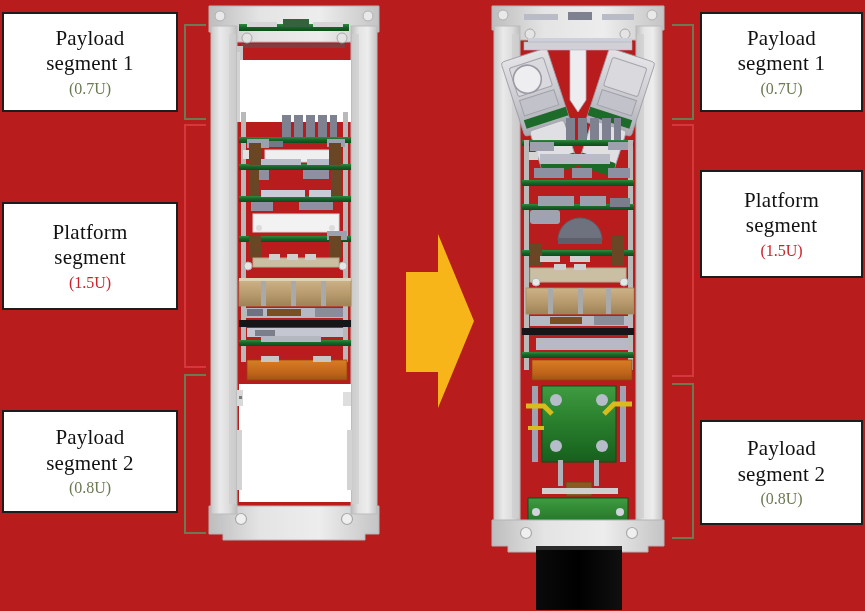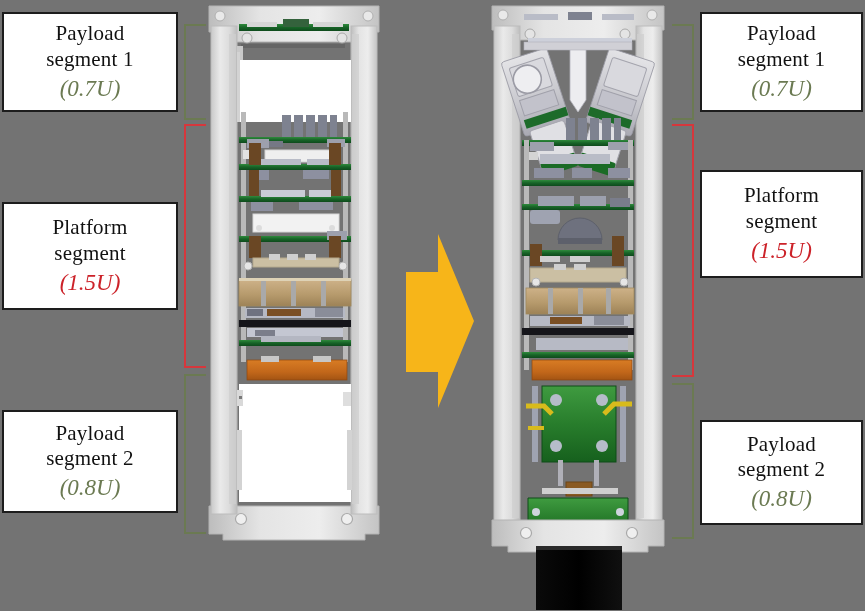--- a/index.html
+++ b/index.html
@@ -4,21 +4,21 @@
 <title>CubeSat Segment Diagram</title>
 <style>
   html,body{margin:0;padding:0;background:#ffffff;}
   body{
     font-family:"Liberation Serif","DejaVu Serif",serif;
     -webkit-font-smoothing:antialiased;
   }
   #stage{
     position:relative;
     width:865px;height:611px;
-    background:#737373;
+    background:#b91c1c;
     overflow:hidden;
   }
 
   
   .label-box{
     position:absolute;
     box-sizing:border-box;
     background:#ffffff;
     border:2px solid #1d1d1d;
     display:flex;
@@ -28,24 +28,23 @@
     text-align:center;
     line-height:1.22;
     color:#111111;
   }
   .label-box .l1,.label-box .l2{
     font-size:21px;
     letter-spacing:.2px;
     white-space:nowrap;
   }
   .label-box .unit{
-    font-size:23px;
+    font-size:16px;
     margin-top:2px;
     white-space:nowrap;
-    font-style:italic;
   }
   .unit.green{color:#6b7a52;}
   .unit.red{color:#cc2229;}
 
   
   .bracket{position:absolute;box-sizing:border-box;}
   .bracket.left-open{      
     border-top:2px solid currentColor;
     border-bottom:2px solid currentColor;
     border-left:2px solid currentColor;

